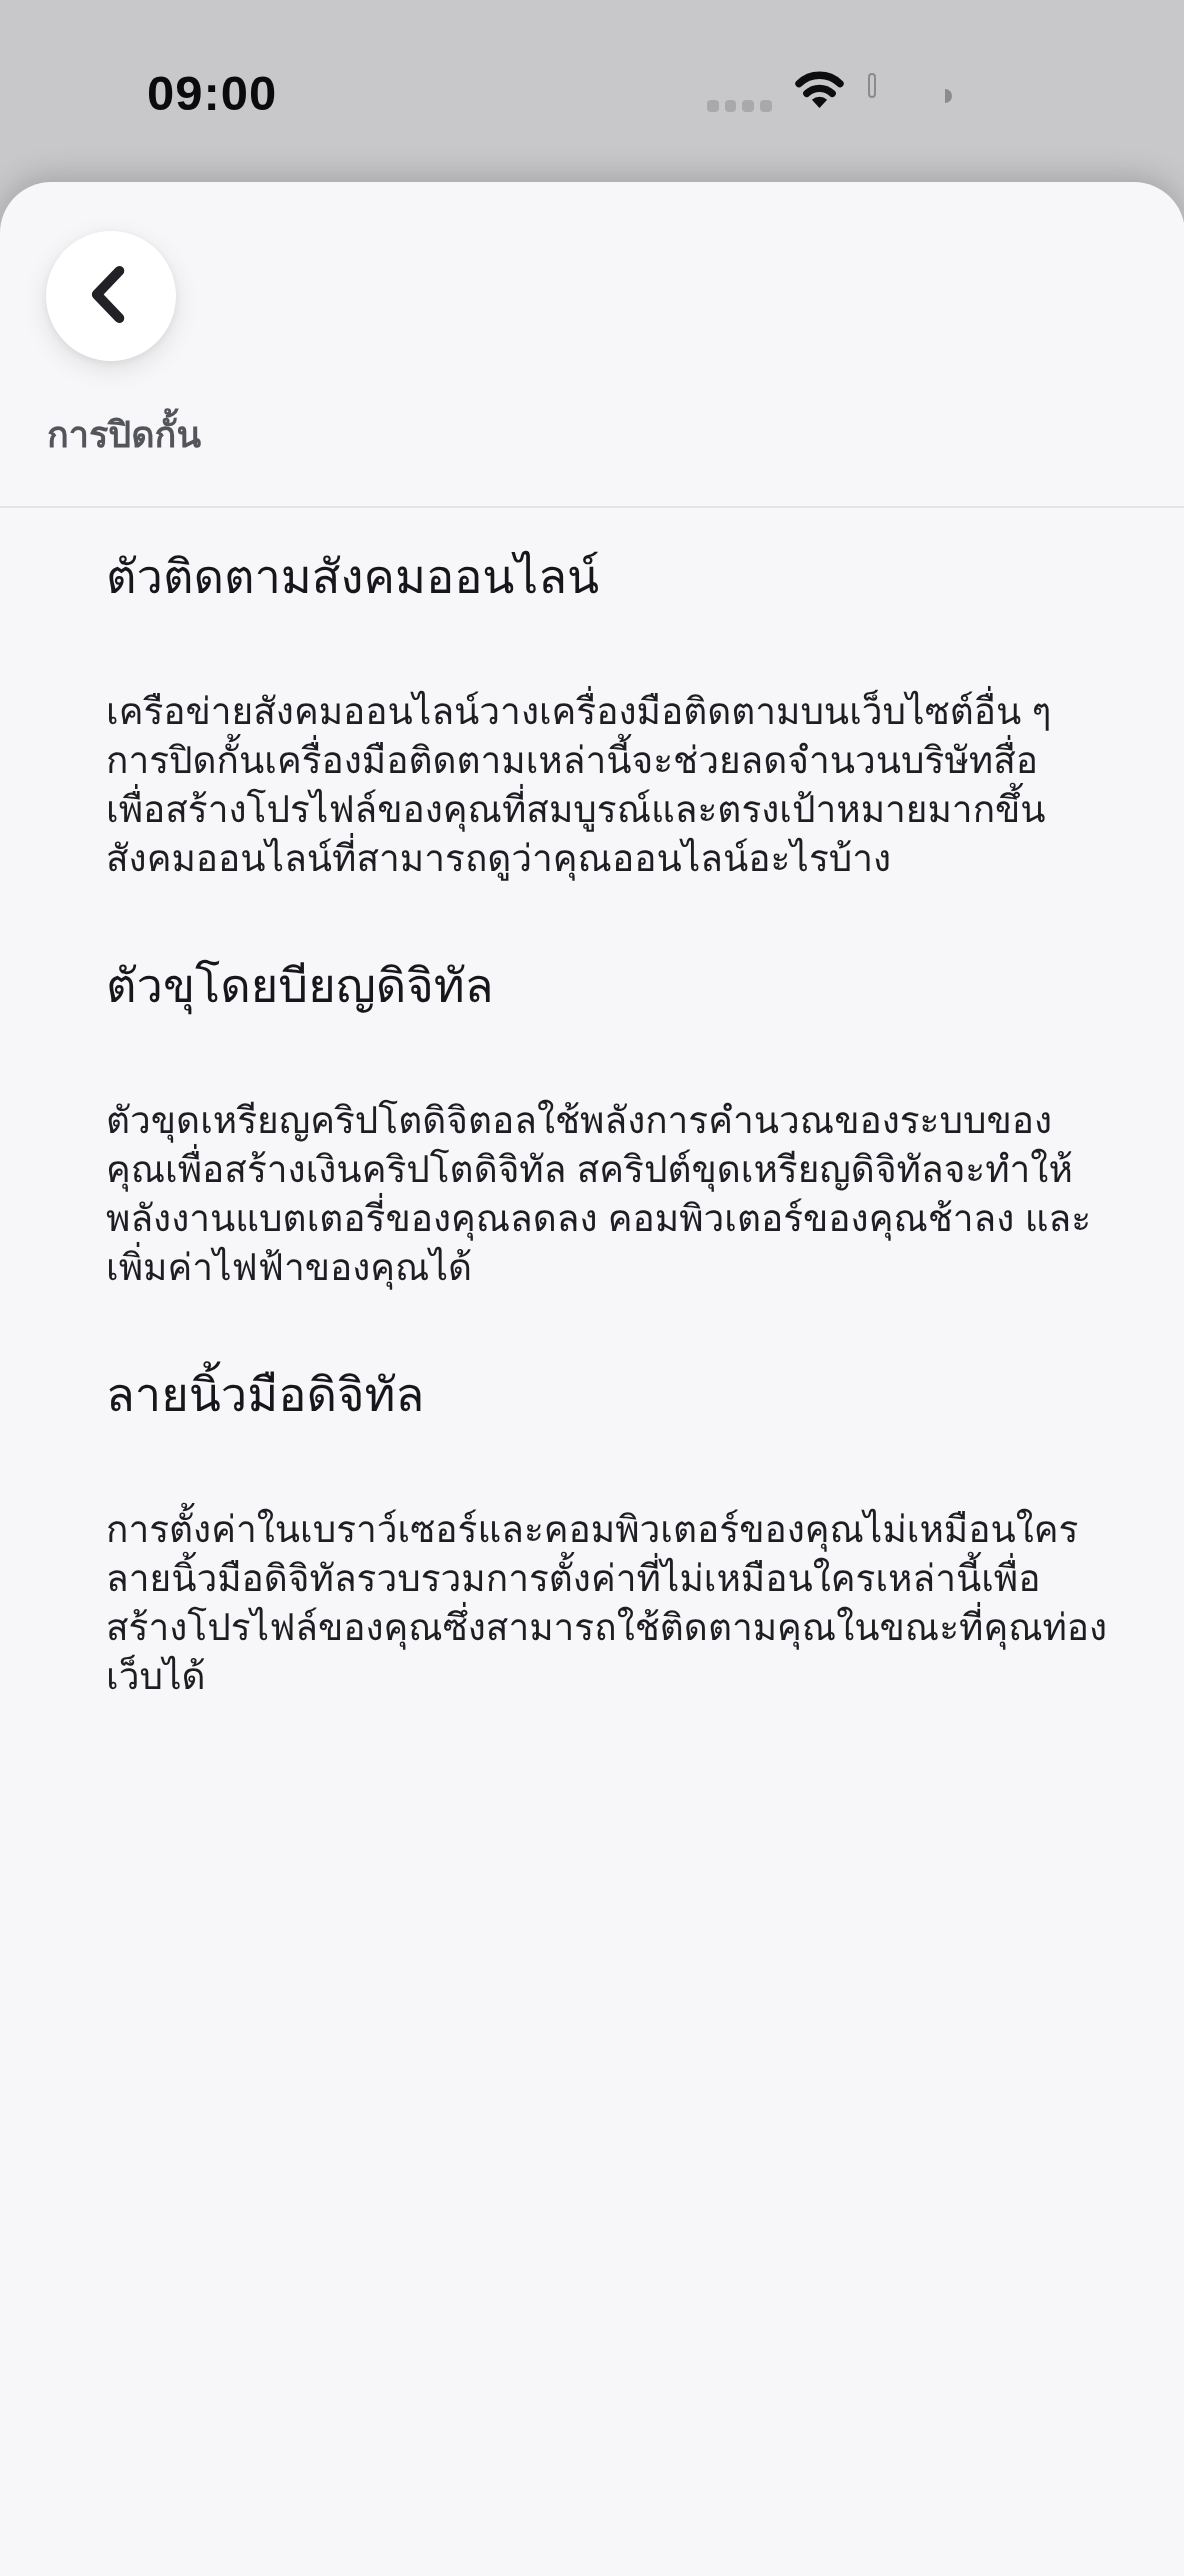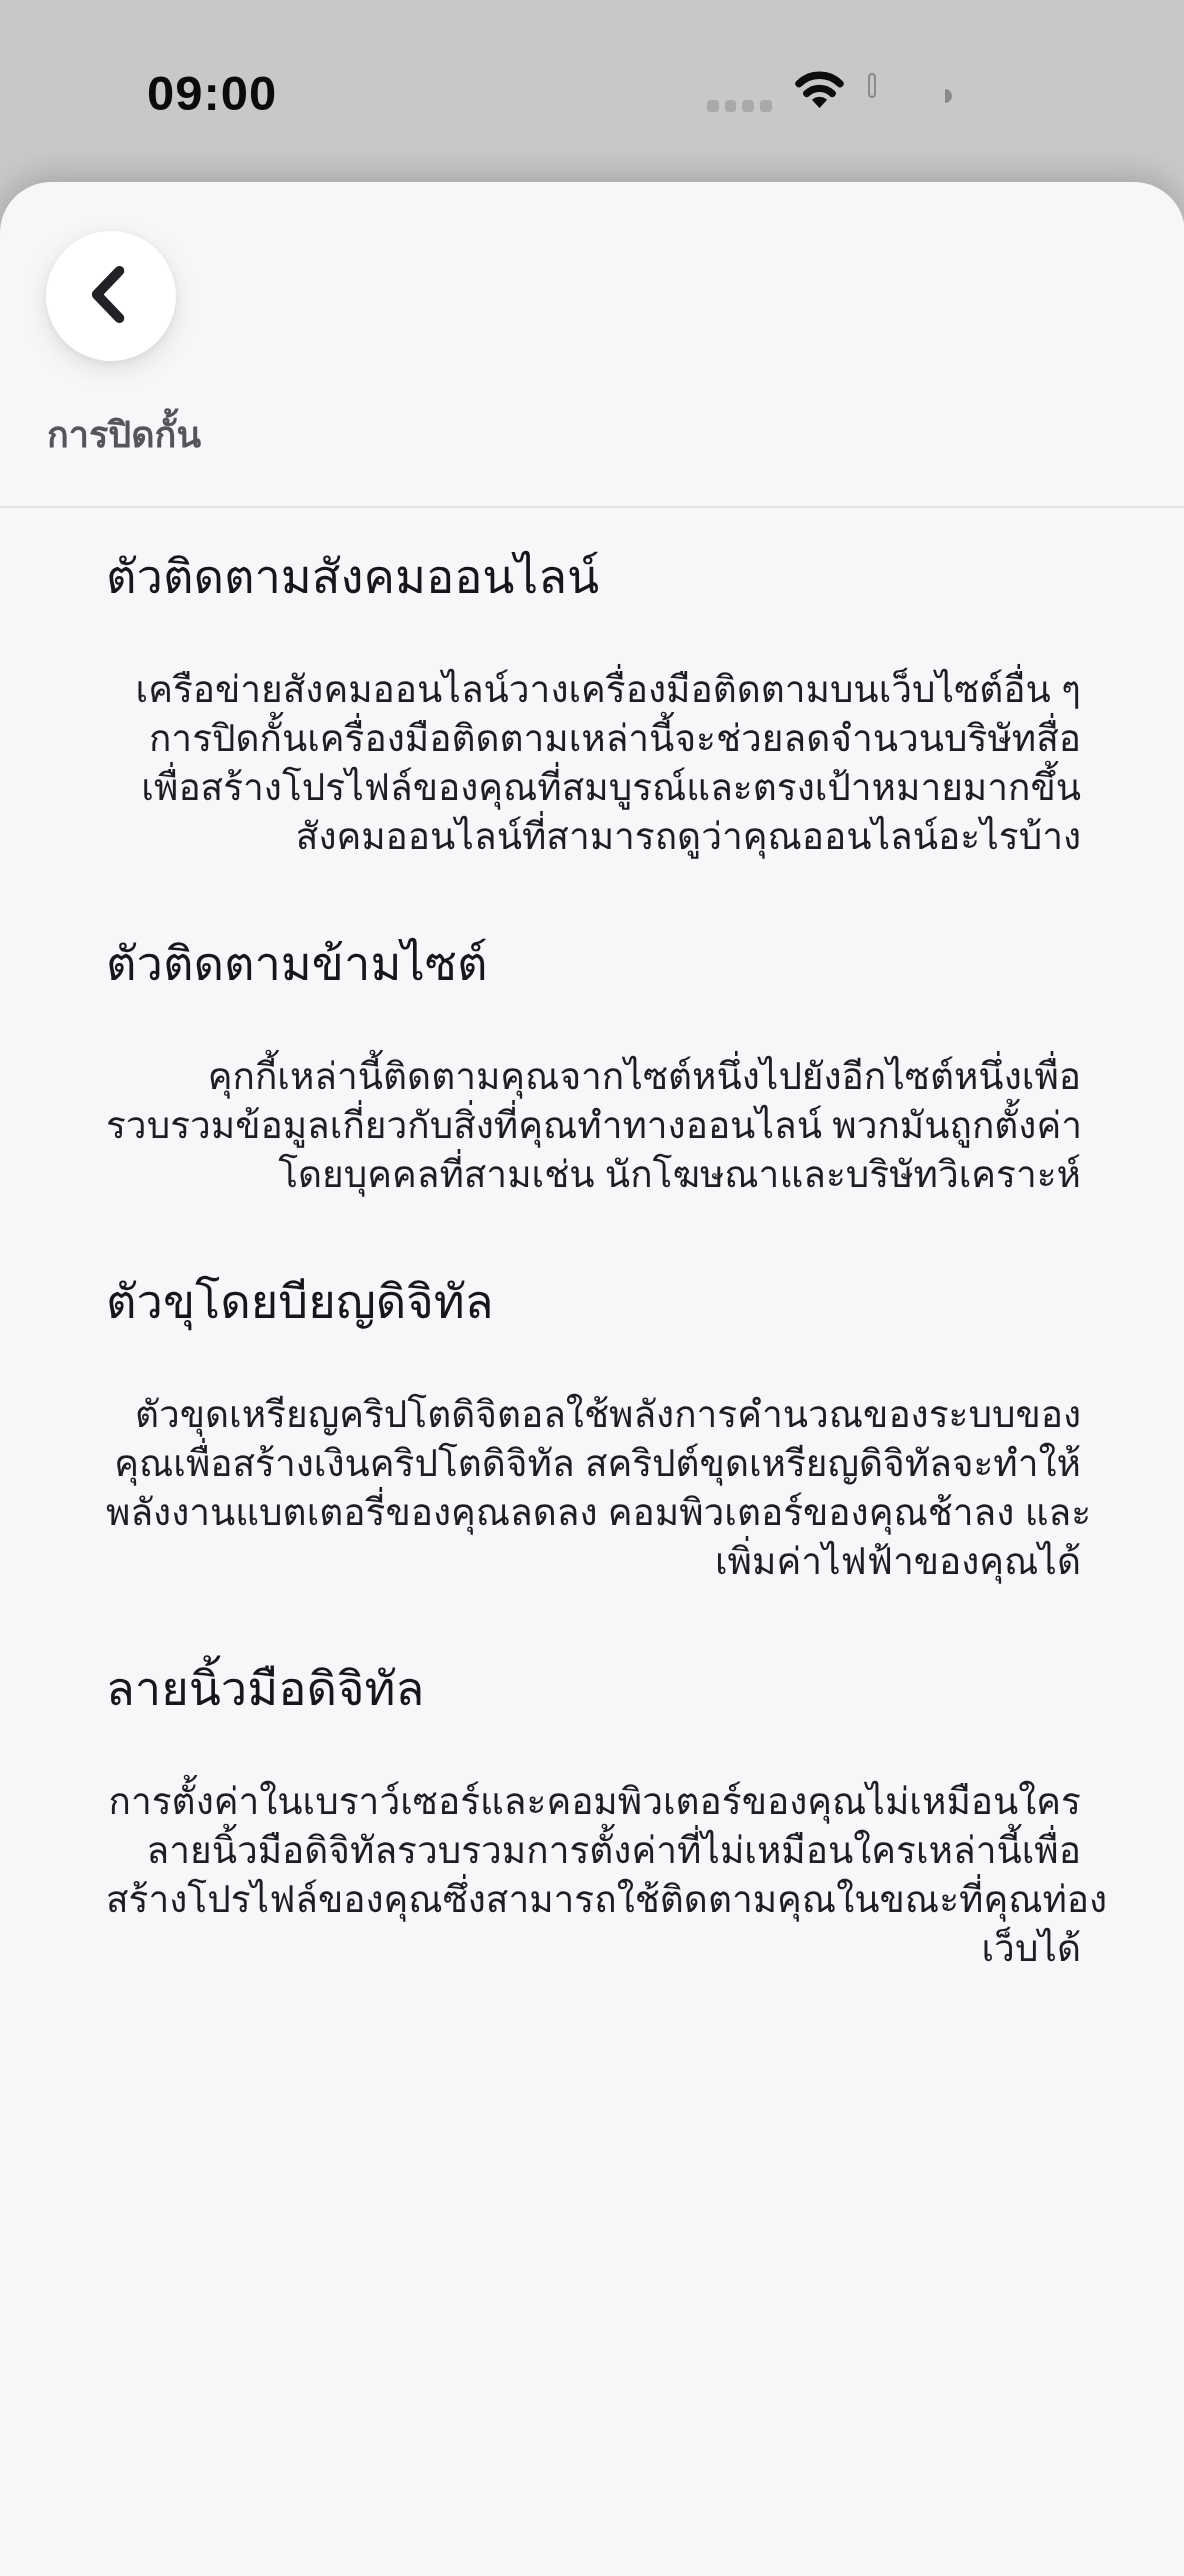--- a/index.html
+++ b/index.html
@@ -69,21 +69,21 @@
   .scroll-area {
     position: absolute; left: 0; top: 326px; width: 100%; bottom: 0;
     padding: 39px 104px 0 106px; overflow: hidden;
   }
   .section-title {
     font-size: 47px; font-weight: 400; line-height: 59px;
     color: var(--heading-color, #16161b);
     margin-top: 73px;
   }
   .section:first-child .section-title { margin-top: 0; }
-  .section-body { margin-top: 59px; text-align: right; }
+  .section-body { margin-top: 81px; }
   .body-line {
     font-size: 37px; line-height: 49px; white-space: nowrap;
     color: var(--body-color, #1d1d22);
   }
 </style>
 </head>
 <body>
 
 <div id="screen">
 
@@ -127,28 +127,20 @@
   <section class="section">
     <h2 class="section-title">ตัวติดตามสังคมออนไลน์</h2>
     <div class="section-body">
             <div class="body-line">เครือข่ายสังคมออนไลน์วางเครื่องมือติดตามบนเว็บไซต์อื่น ๆ</div>
             <div class="body-line">การปิดกั้นเครื่องมือติดตามเหล่านี้จะช่วยลดจำนวนบริษัทสื่อ</div>
             <div class="body-line">เพื่อสร้างโปรไฟล์ของคุณที่สมบูรณ์และตรงเป้าหมายมากขึ้น</div>
             <div class="body-line">สังคมออนไลน์ที่สามารถดูว่าคุณออนไลน์อะไรบ้าง</div>
           </div>
   </section>
 
-  <section class="section">
-    <h2 class="section-title">ตัวติดตามข้ามไซต์</h2>
-    <div class="section-body">
-            <div class="body-line">คุกกี้เหล่านี้ติดตามคุณจากไซต์หนึ่งไปยังอีกไซต์หนึ่งเพื่อ</div>
-            <div class="body-line">รวบรวมข้อมูลเกี่ยวกับสิ่งที่คุณทำทางออนไลน์ พวกมันถูกตั้งค่า</div>
-            <div class="body-line">โดยบุคคลที่สามเช่น นักโฆษณาและบริษัทวิเคราะห์</div>
-          </div>
-  </section>
 
   <section class="section">
     <h2 class="section-title">ตัวขุโดยบียญดิจิทัล</h2>
     <div class="section-body">
             <div class="body-line">ตัวขุดเหรียญคริปโตดิจิตอลใช้พลังการคำนวณของระบบของ</div>
             <div class="body-line">คุณเพื่อสร้างเงินคริปโตดิจิทัล สคริปต์ขุดเหรียญดิจิทัลจะทำให้</div>
             <div class="body-line">พลังงานแบตเตอรี่ของคุณลดลง คอมพิวเตอร์ของคุณช้าลง และ</div>
             <div class="body-line">เพิ่มค่าไฟฟ้าของคุณได้</div>
           </div>
   </section>

